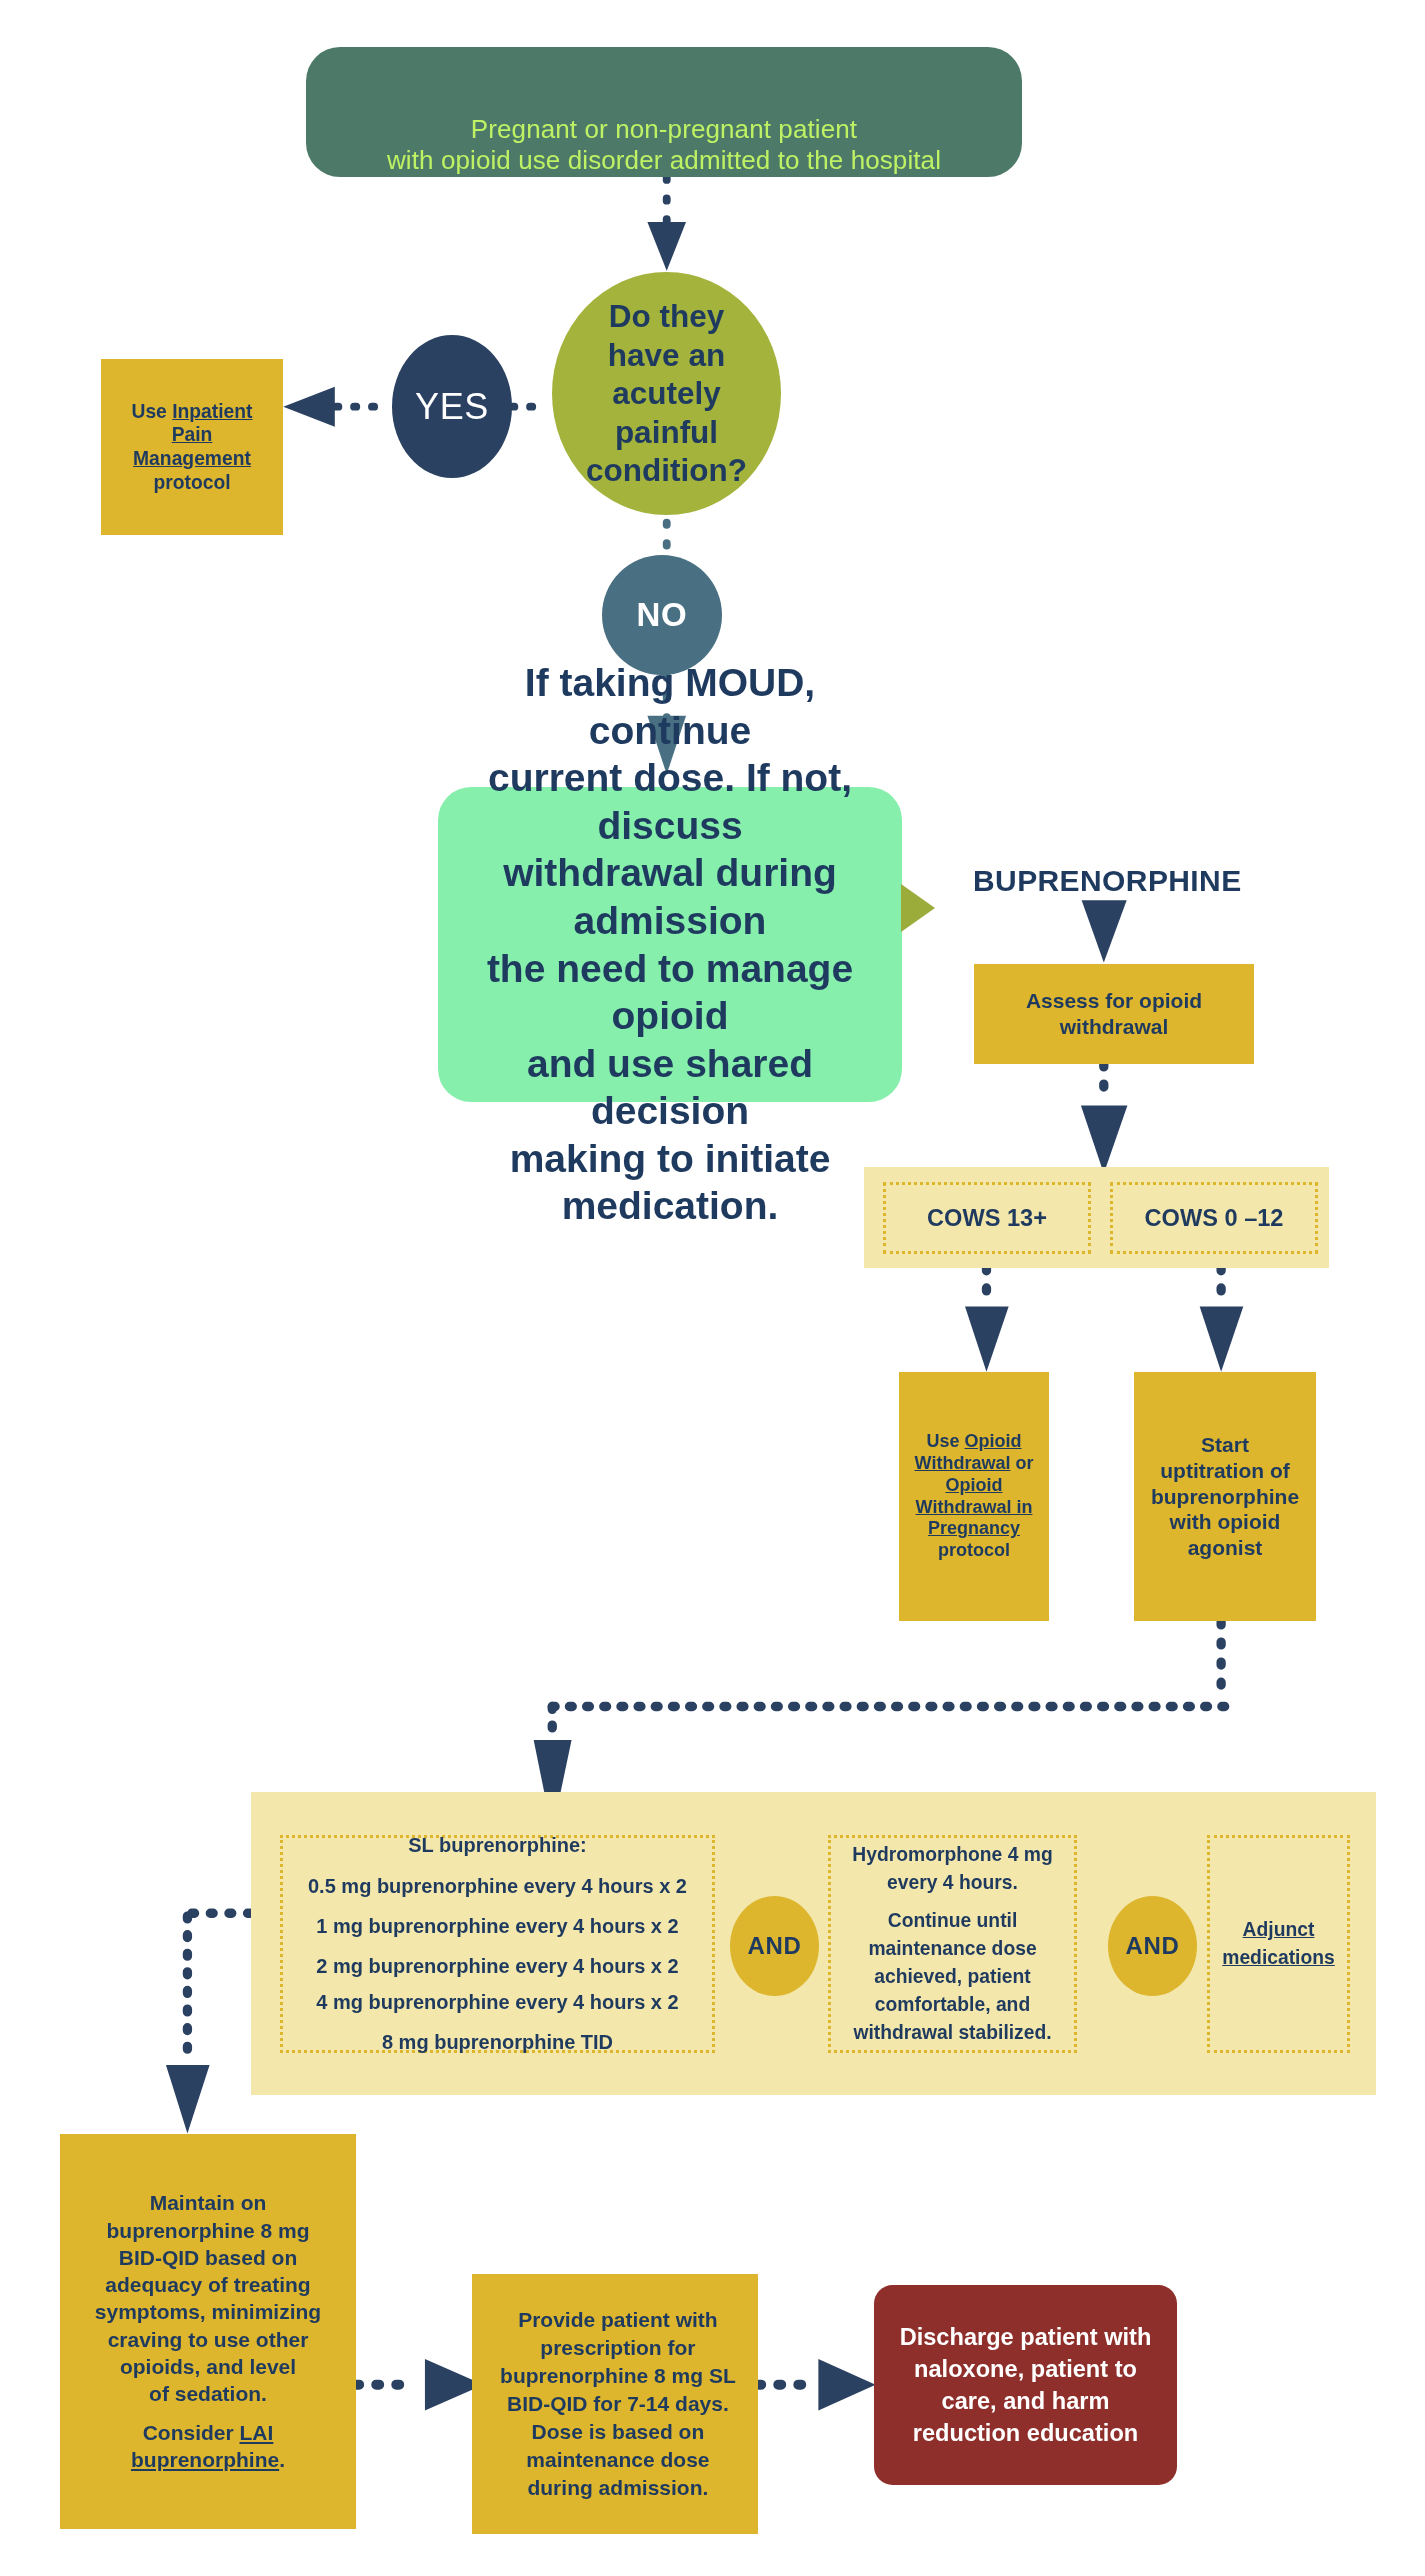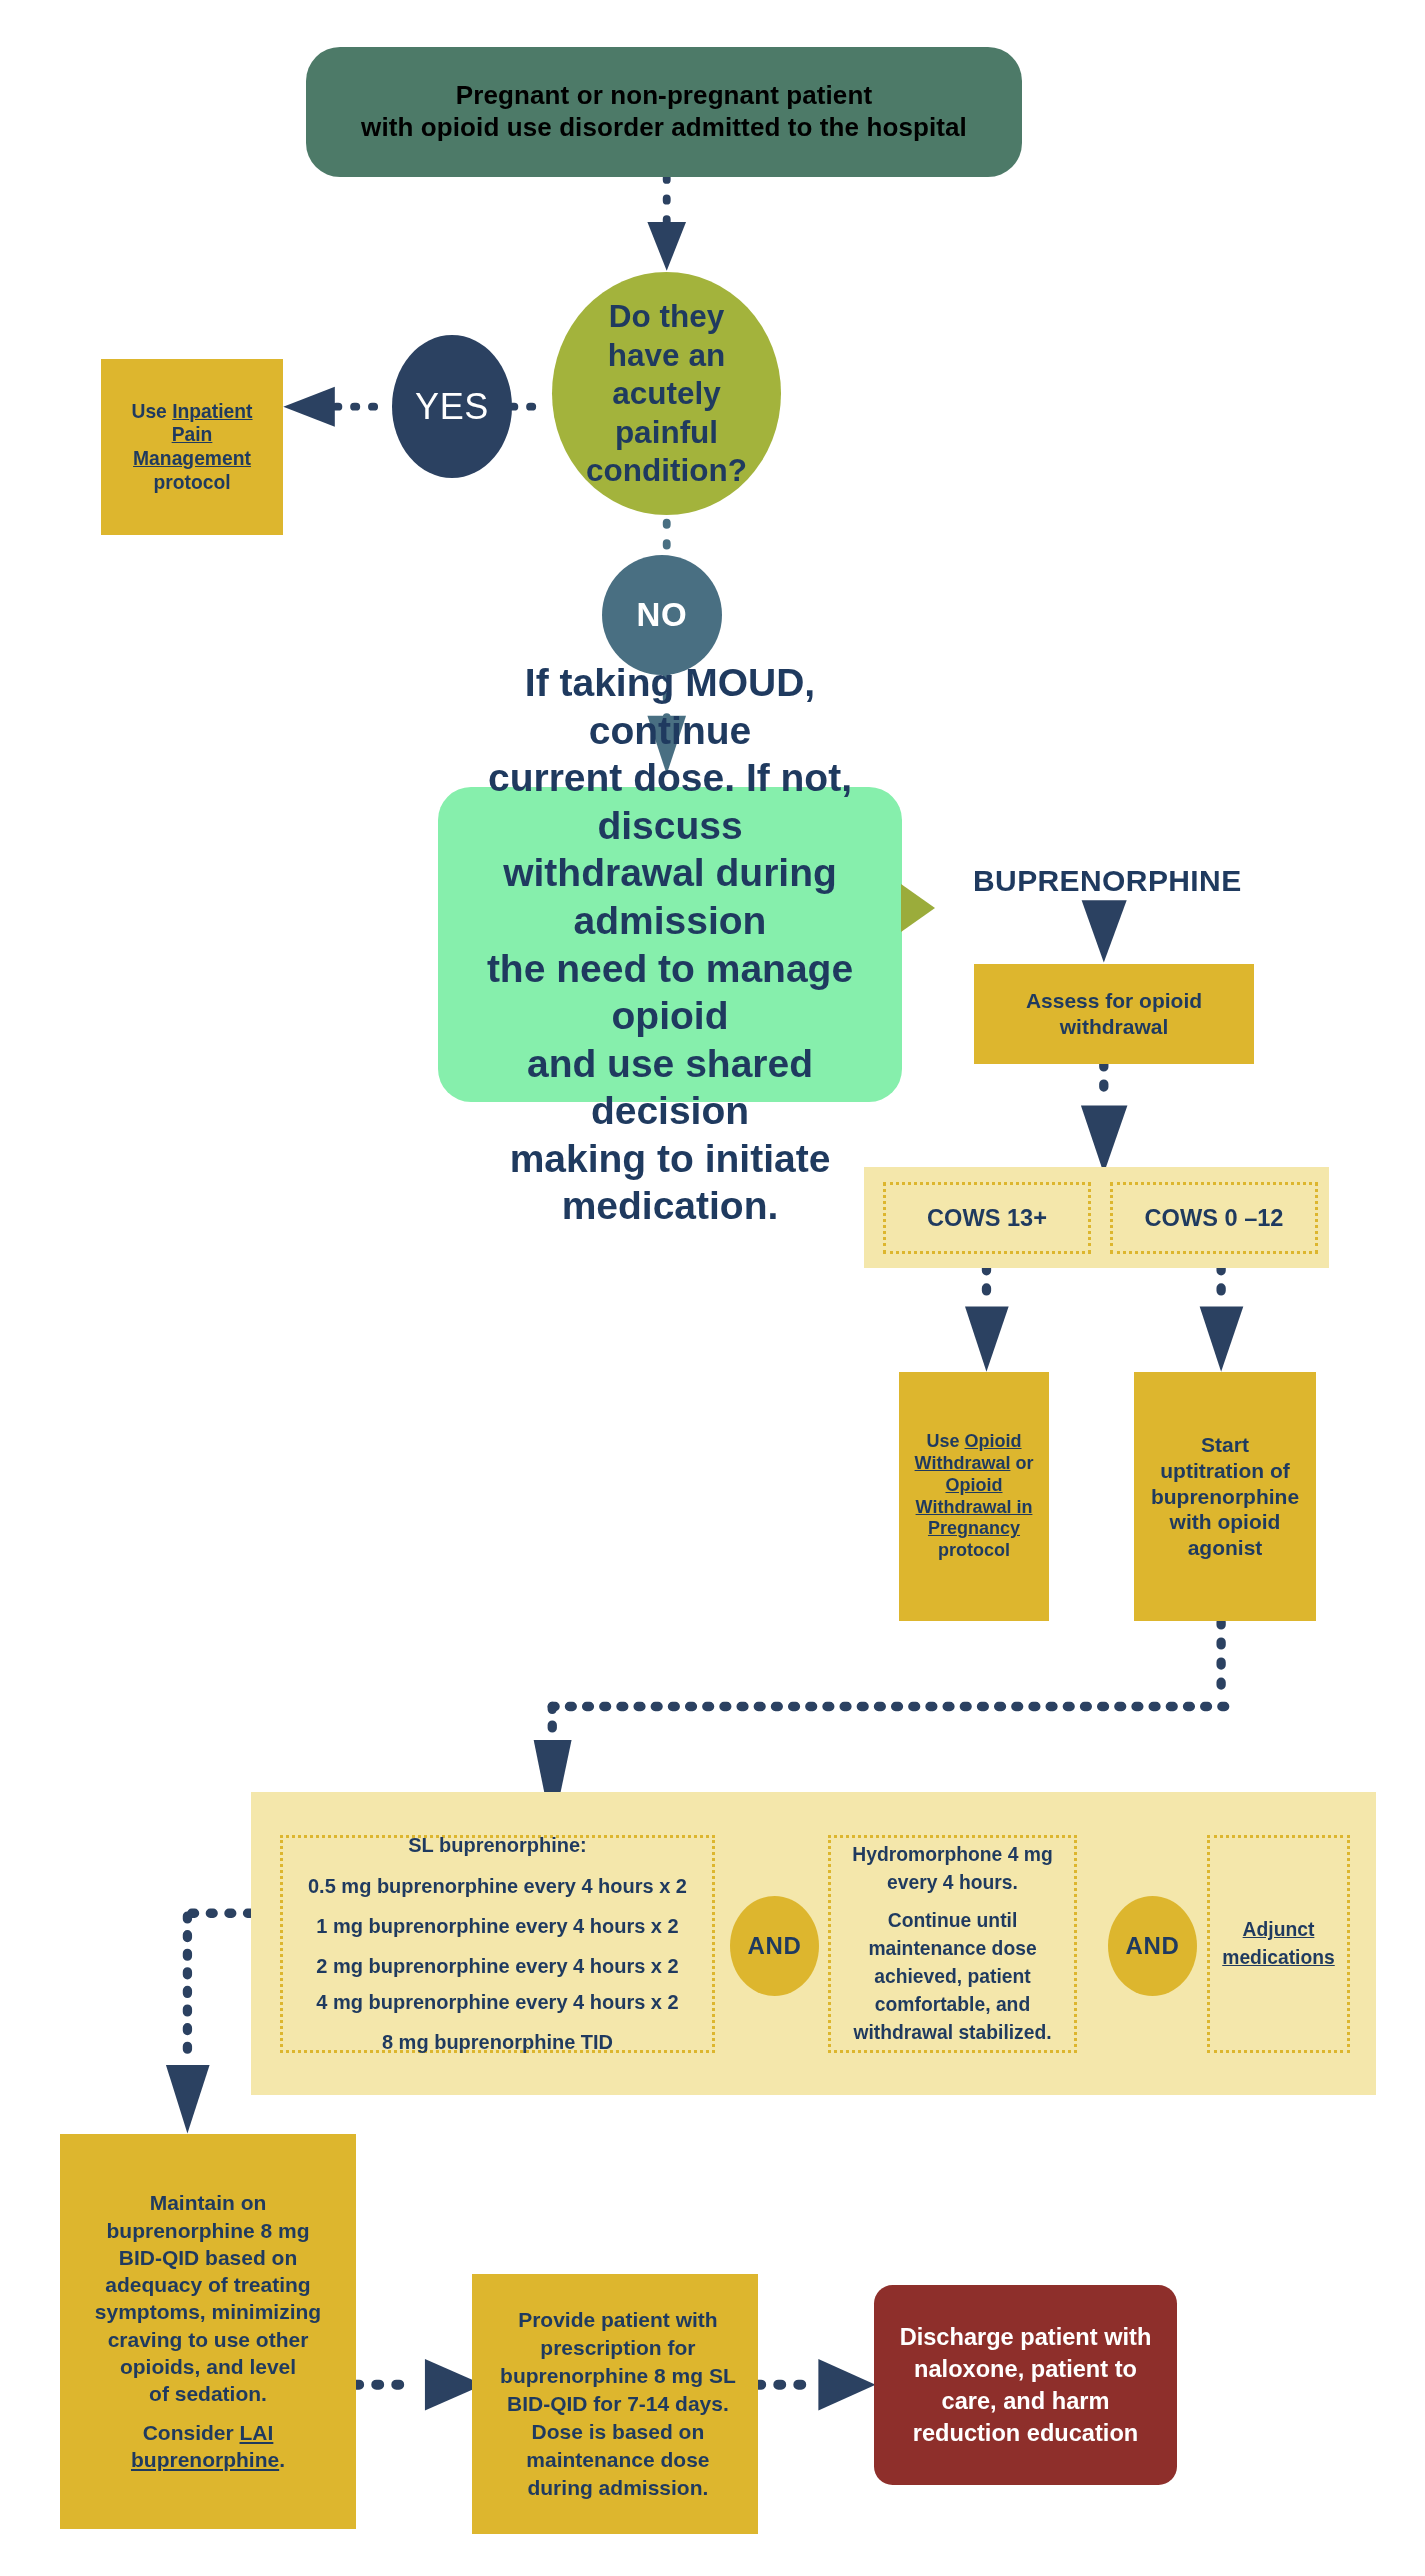--- a/index.html
+++ b/index.html
@@ -9,22 +9,22 @@
     width:1425px;height:2576px;position:relative;overflow:hidden;
   }
   #stage{position:absolute;left:0;top:0;width:1425px;height:2576px;}
 
   
   .node{position:absolute;box-sizing:border-box;display:flex;align-items:center;
         justify-content:center;text-align:center;}
   .node .txt{width:100%;padding:0 7.2px;line-height:1.22;}
 
   .pill-green{
-    background:#4d7a68;color:#000000;border-radius:34px;
-    font-weight:bold;font-size:26px;letter-spacing:0.1px;
+    background:#4d7a68;color:#bef264;border-radius:34px;
+    font-weight:normal;font-size:26px;letter-spacing:0.1px;align-items:flex-end;
   }
   .bubble-olive{
     background:#86efac;color:#1f3a5f;border-radius:33px;
     font-weight:bold;font-size:39px;
   }
   .bubble-olive .tail{
     position:absolute;right:-33px;top:97px;width:0;height:0;
     border-top:24px solid transparent;border-bottom:24px solid transparent;
     border-left:34px solid #9bac3b;
   }

